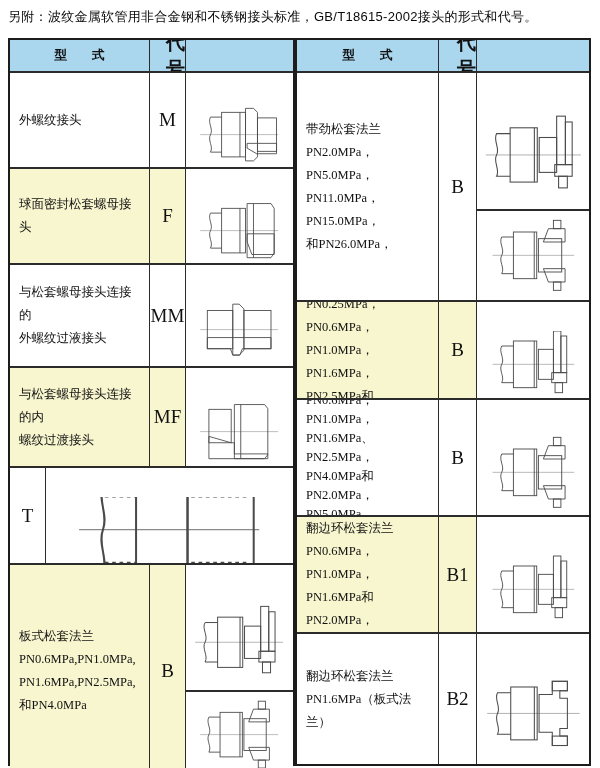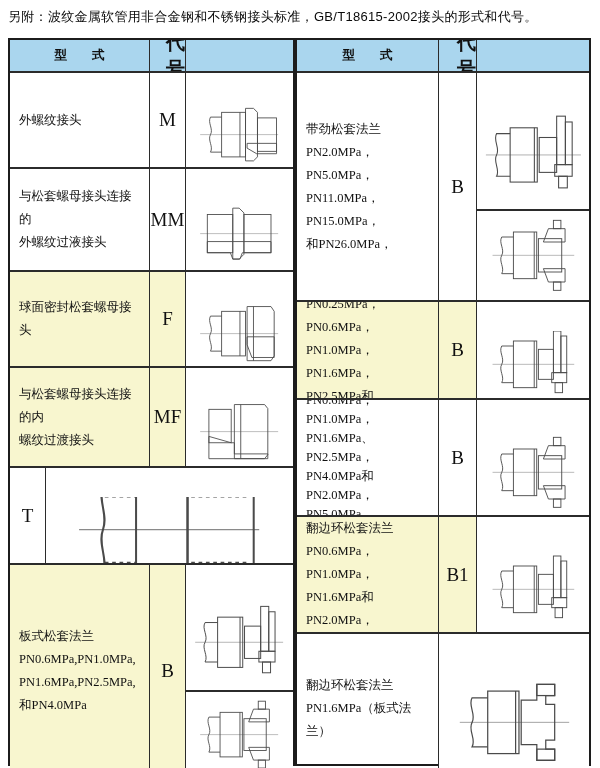--- a/index.html
+++ b/index.html
@@ -83,50 +83,50 @@
               <rect x="30" y="18" width="30" height="56" fill="none" stroke="#4a4a4a" stroke-width="1.1"></rect>
               <line x1="53" y1="18" x2="53" y2="74" fill="none" stroke="#4a4a4a" stroke-width="1.1"></line>
               <path d="M60,13 h10 l5,5 v56 l-5,5 h-10 z" fill="none" stroke="#4a4a4a" stroke-width="1.1"></path>
               <rect x="75" y="25" width="24" height="42" fill="none" stroke="#4a4a4a" stroke-width="1.1"></rect>
               <polygon points="62,57 99,57 99,70 74,70 62,63" fill="none" stroke="#4a4a4a" stroke-width="1.1"></polygon>
             </svg>
           </div>
       </div>
     </div>
 
+    <div class="trow" style="height:96px">
+      <div class="cell type hl">球面密封松套螺母接头</div>
+      <div class="cell code hl">F</div>
+      <div class="cell diagram">
+        <div class="subdiag" style="flex:1">
+            <svg class="diag-svg" viewBox="0 0 104 92" preserveAspectRatio="xMidYMid meet">
+              <line x1="3" y1="46" x2="101" y2="46" stroke="#8a8a8a" stroke-width="0.7"></line>
+              <path d="M30,24 H16 c-4,7 4,15 0,22 c-4,7 4,15 0,22 H30" fill="none" stroke="#4a4a4a" stroke-width="1.1"></path>
+              <rect x="30" y="18" width="30" height="56" fill="none" stroke="#4a4a4a" stroke-width="1.1"></rect>
+              <line x1="53" y1="18" x2="53" y2="74" fill="none" stroke="#4a4a4a" stroke-width="1.1"></line>
+              <path d="M62,12 h30 l4,6 v56 l-4,6 h-30 z" fill="none" stroke="#4a4a4a" stroke-width="1.1"></path>
+              <line x1="70" y1="12" x2="70" y2="80" fill="none" stroke="#4a4a4a" stroke-width="1.1"></line>
+              <polygon points="62,50 96,50 96,76 68,76 62,60" fill="none" stroke="#4a4a4a" stroke-width="1.1"></polygon>
+            </svg>
+          </div>
+      </div>
+    </div>
+
     <div class="trow" style="height:103px">
       <div class="cell type">与松套螺母接头连接的
 外螺纹过液接头</div>
       <div class="cell code">MM</div>
       <div class="cell diagram">
         <div class="subdiag" style="flex:1">
             <svg class="diag-svg" viewBox="0 0 104 92" preserveAspectRatio="xMidYMid meet">
               <line x1="3" y1="46" x2="101" y2="46" stroke="#8a8a8a" stroke-width="0.7"></line>
               <rect x="12" y="22" width="32" height="48" fill="none" stroke="#4a4a4a" stroke-width="1.1"></rect>
               <path d="M44,14 h8 l6,6 v52 l-6,6 h-8 z" fill="none" stroke="#4a4a4a" stroke-width="1.1"></path>
               <rect x="58" y="22" width="34" height="48" fill="none" stroke="#4a4a4a" stroke-width="1.1"></rect>
               <path d="M12,56 H92 V70 H56 l-3,8 h-9 l-3,-8 H12 z" fill="none" stroke="#4a4a4a" stroke-width="1.1"></path>
-            </svg>
-          </div>
-      </div>
-    </div>
-
-    <div class="trow" style="height:96px">
-      <div class="cell type hl">球面密封松套螺母接头</div>
-      <div class="cell code hl">F</div>
-      <div class="cell diagram">
-        <div class="subdiag" style="flex:1">
-            <svg class="diag-svg" viewBox="0 0 104 92" preserveAspectRatio="xMidYMid meet">
-              <line x1="3" y1="46" x2="101" y2="46" stroke="#8a8a8a" stroke-width="0.7"></line>
-              <path d="M30,24 H16 c-4,7 4,15 0,22 c-4,7 4,15 0,22 H30" fill="none" stroke="#4a4a4a" stroke-width="1.1"></path>
-              <rect x="30" y="18" width="30" height="56" fill="none" stroke="#4a4a4a" stroke-width="1.1"></rect>
-              <line x1="53" y1="18" x2="53" y2="74" fill="none" stroke="#4a4a4a" stroke-width="1.1"></line>
-              <path d="M62,12 h30 l4,6 v56 l-4,6 h-30 z" fill="none" stroke="#4a4a4a" stroke-width="1.1"></path>
-              <line x1="70" y1="12" x2="70" y2="80" fill="none" stroke="#4a4a4a" stroke-width="1.1"></line>
-              <polygon points="62,50 96,50 96,76 68,76 62,60" fill="none" stroke="#4a4a4a" stroke-width="1.1"></polygon>
             </svg>
           </div>
       </div>
     </div>
 
     <div class="trow" style="height:100px">
       <div class="cell type hl">与松套螺母接头连接的内
 螺纹过渡接头</div>
       <div class="cell code hl">MF</div>
       <div class="cell diagram">
@@ -306,20 +306,21 @@
               <rect x="74" y="56" width="18" height="12" fill="none" stroke="#4a4a4a" stroke-width="1.1"></rect>
               <rect x="78" y="68" width="9" height="12" fill="none" stroke="#4a4a4a" stroke-width="1.1"></rect>
             </svg>
           </div>
       </div>
     </div>
 
     <div class="trow" style="flex:1">
       <div class="cell type">翻边环松套法兰
 PN1.6MPa（板式法兰）</div>
+      <div class="cell code">B2</div>
       <div class="cell diagram">
         <div class="subdiag" style="flex:1">
             <svg class="diag-svg" viewBox="0 0 104 92" preserveAspectRatio="xMidYMid meet">
               <line x1="3" y1="46" x2="101" y2="46" stroke="#8a8a8a" stroke-width="0.7"></line>
               <path d="M28,24 H14 c-4,7 4,15 0,22 c-4,7 4,15 0,22 H28" fill="none" stroke="#4a4a4a" stroke-width="1.1"></path>
               <rect x="28" y="18" width="28" height="56" fill="none" stroke="#4a4a4a" stroke-width="1.1"></rect>
               <line x1="53" y1="18" x2="53" y2="74" fill="none" stroke="#4a4a4a" stroke-width="1.1"></line>
               <path d="M58,26 h14 v-14 h16 v10 h-8 v8 h8 v32 h-8 v8 h8 v10 h-16 v-14 h-14 z" fill="none" stroke="#4a4a4a" stroke-width="1.1"></path>
               <rect x="72" y="12" width="16" height="10" fill="none" stroke="#4a4a4a" stroke-width="1.1"></rect>
               <rect x="72" y="70" width="16" height="10" fill="none" stroke="#4a4a4a" stroke-width="1.1"></rect>

